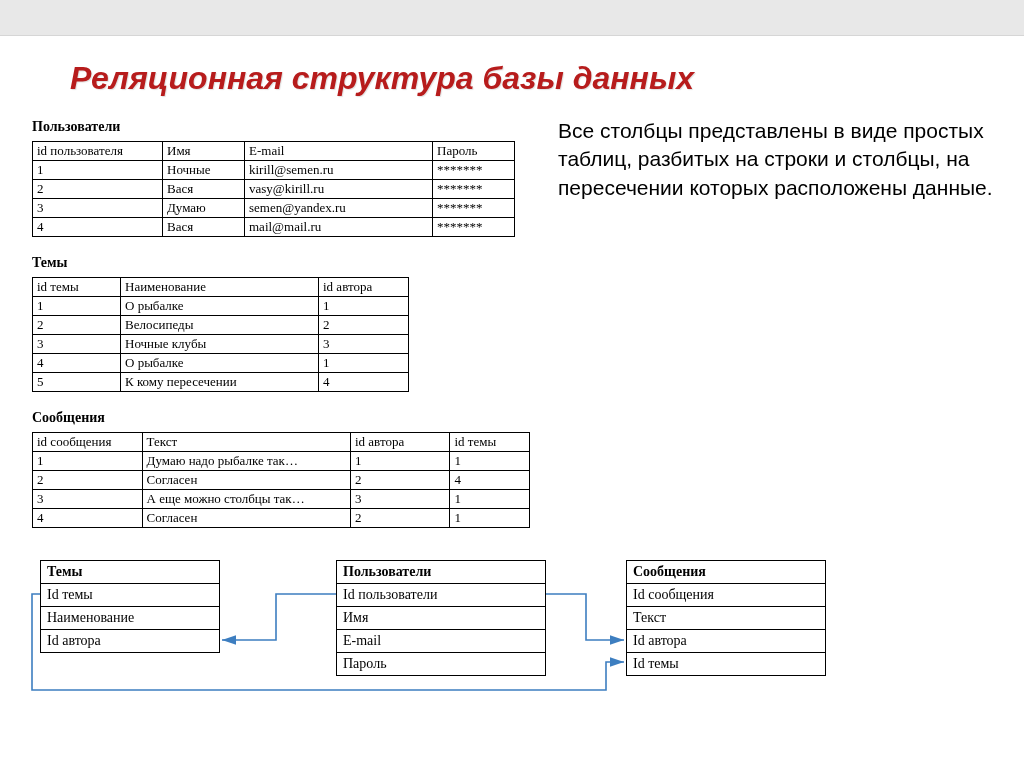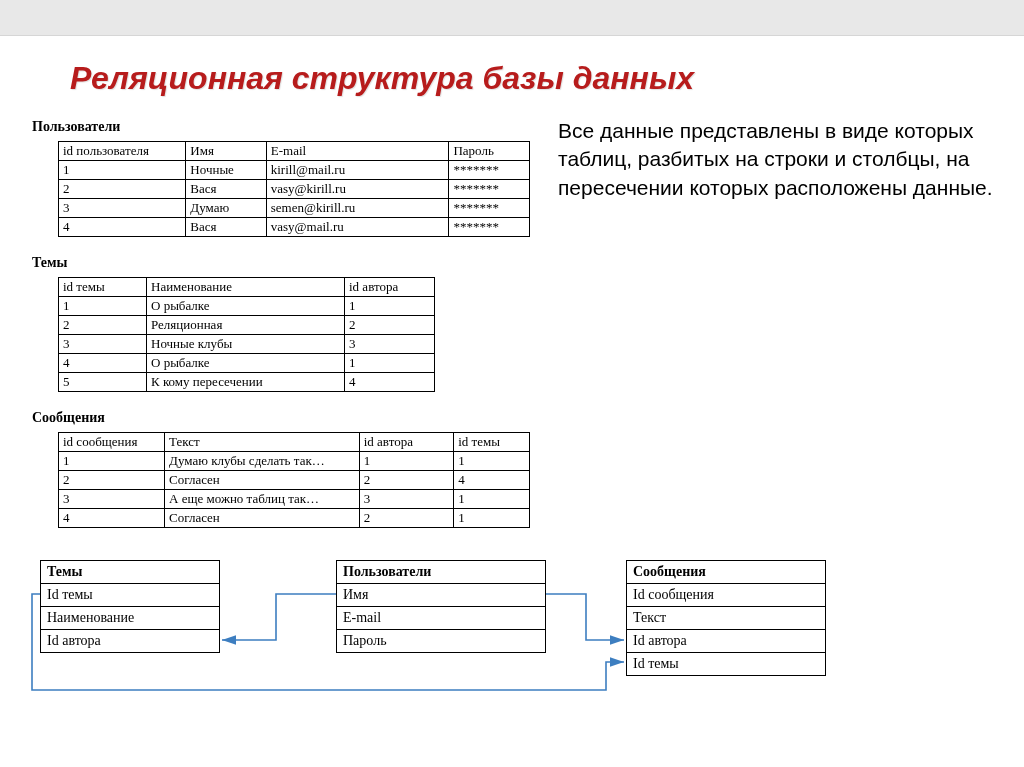--- a/index.html
+++ b/index.html
@@ -51,21 +51,20 @@
     font-weight: 700;
     font-size: 14px;
     margin: 6px 0 6px 0;
   }
   table.db {
     border-collapse: collapse;
     font-family: "Times New Roman", Times, serif;
     font-size: 13px;
     background: #fff;
     margin-bottom: 18px;
-    margin-left: 26px;
   }
   table.db th, table.db td {
     border: 1px solid #000;
     padding: 1px 6px 1px 4px;
     text-align: left;
     font-weight: 400;
     height: 18px;
     line-height: 16px;
     vertical-align: middle;
   }
@@ -149,39 +148,39 @@
         <tbody>
             <tr>
           <td>id пользователя</td>
           <td>Имя</td>
           <td>E-mail</td>
           <td>Пароль</td>
         </tr>
         <tr>
               <td>1</td>
               <td>Ночные</td>
-              <td>kirill@mail.ru</td>
+              <td>kirill@semen.ru</td>
               <td>*******</td>
             </tr>
         <tr>
               <td>2</td>
               <td>Вася</td>
               <td>vasy@kirill.ru</td>
               <td>*******</td>
             </tr>
         <tr>
               <td>3</td>
               <td>Думаю</td>
-              <td>semen@kirill.ru</td>
+              <td>semen@yandex.ru</td>
               <td>*******</td>
             </tr>
         <tr>
               <td>4</td>
               <td>Вася</td>
-              <td>vasy@mail.ru</td>
+              <td>mail@mail.ru</td>
               <td>*******</td>
             </tr>
       </tbody>
         </table>
 
       <div class="tbl-caption">Темы</div>
       <table class="db t-topics">
         <colgroup>
             <col class="c1">
             <col class="c2">
@@ -193,21 +192,21 @@
           <td>Наименование</td>
           <td>id автора</td>
         </tr>
         <tr>
               <td>1</td>
               <td>О рыбалке</td>
               <td>1</td>
             </tr>
         <tr>
               <td>2</td>
-              <td>Реляционная</td>
+              <td>Велосипеды</td>
               <td>2</td>
             </tr>
         <tr>
               <td>3</td>
               <td>Ночные клубы</td>
               <td>3</td>
             </tr>
         <tr>
               <td>4</td>
               <td>О рыбалке</td>
@@ -231,49 +230,49 @@
           </colgroup>
         <tbody>
             <tr>
           <td>id сообщения</td>
           <td>Текст</td>
           <td>id автора</td>
           <td>id темы</td>
         </tr>
         <tr>
               <td>1</td>
-              <td>Думаю клубы сделать так…</td>
+              <td>Думаю надо рыбалке так…</td>
               <td>1</td>
               <td>1</td>
             </tr>
         <tr>
               <td>2</td>
               <td>Согласен</td>
               <td>2</td>
               <td>4</td>
             </tr>
         <tr>
               <td>3</td>
-              <td>А еще можно таблиц так…</td>
+              <td>А еще можно столбцы так…</td>
               <td>3</td>
               <td>1</td>
             </tr>
         <tr>
               <td>4</td>
               <td>Согласен</td>
               <td>2</td>
               <td>1</td>
             </tr>
       </tbody>
         </table>
 
     </div>
 
     <div class="right">
-      <div class="desc">Все данные представлены в виде которых таблиц, разбитых на строки и столбцы, на пересечении которых расположены данные.</div>
+      <div class="desc">Все столбцы представлены в виде простых таблиц, разбитых на строки и столбцы, на пересечении которых расположены данные.</div>
     </div>
   </div>
 
   <div class="schema-wrap">
 
     <svg viewBox="0 0 980 150">
       <defs>
         <marker id="ah" markerWidth="10" markerHeight="10" refX="9" refY="3" orient="auto">
           <path d="M0,0 L9,3 L0,6 Z" class="arrow-head"></path>
         </marker>
@@ -302,20 +301,23 @@
           </tr>
     </tbody>
       </table>
 
     <table class="entity ent-users">
       <tbody>
           <tr>
             <td class="th">Пользователи</td>
           </tr>
       <tr>
+            <td>Id пользователи</td>
+          </tr>
+      <tr>
             <td>Имя</td>
           </tr>
       <tr>
             <td>E-mail</td>
           </tr>
       <tr>
             <td>Пароль</td>
           </tr>
     </tbody>
       </table>

